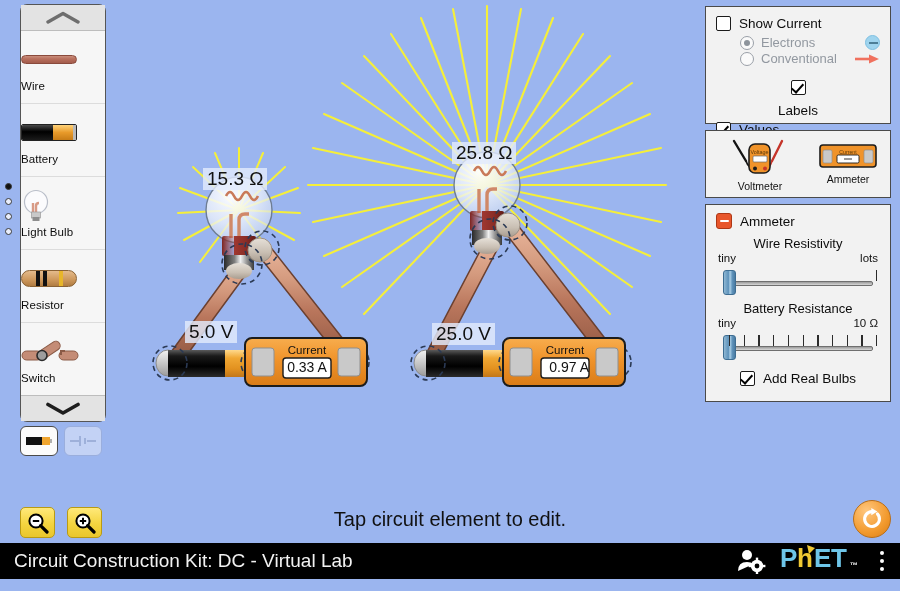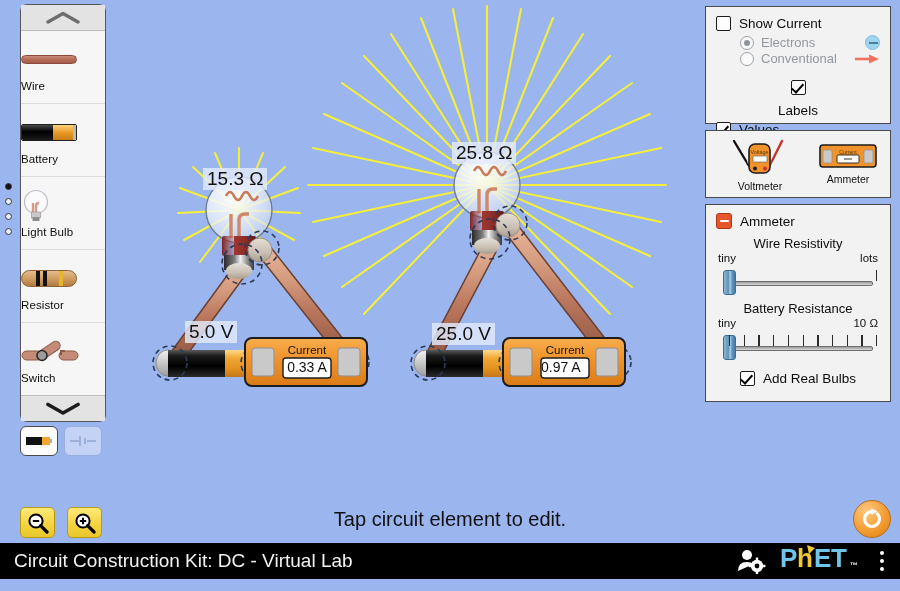--- a/index.html
+++ b/index.html
@@ -359,21 +359,21 @@
   </svg>
 
   <div class="valuelabel" style="left:203px; top:168px;">15.3 Ω</div>
   <div class="valuelabel" style="left:185px; top:321px;">5.0 V</div>
   <div style="position:absolute;left:283px;top:344px;width:48px;text-align:center;font-size:11.5px;color:#111;">Current</div>
   <div style="position:absolute;left:283px;top:359px;width:48px;text-align:center;font-size:14px;color:#111;">0.33 A</div>
 
   <div class="valuelabel" style="left:452px; top:142px;">25.8 Ω</div>
   <div class="valuelabel" style="left:432px; top:323px;">25.0 V</div>
   <div style="position:absolute;left:541px;top:344px;width:48px;text-align:center;font-size:11.5px;color:#111;">Current</div>
-  <div style="position:absolute;left:541px;top:359px;width:48px;text-align:left;font-size:14px;color:#111;">0.97 A</div>
+  <div style="position:absolute;left:541px;top:359px;width:48px;text-align:right;font-size:14px;color:#111;">0.97 A</div>
 
   <div id="toolbox">
     <div class="carousel-arrow">
       <svg width="34" height="13" viewBox="0 0 34 13">
           <polyline points="2,11 17,2.5 32,11" fill="none" stroke="#6e6e6e" stroke-width="3.4" stroke-linecap="round" stroke-linejoin="round"></polyline>
         </svg>
     </div>
     <div class="tool-list">
       <div class="tool-item">
         <div class="tool-icon">

